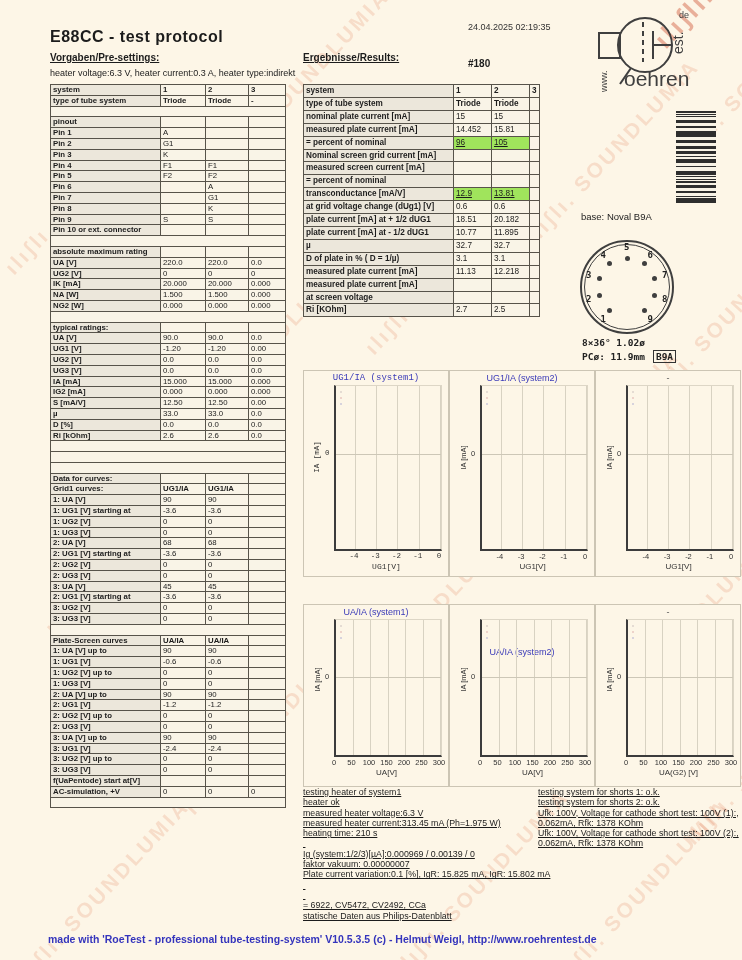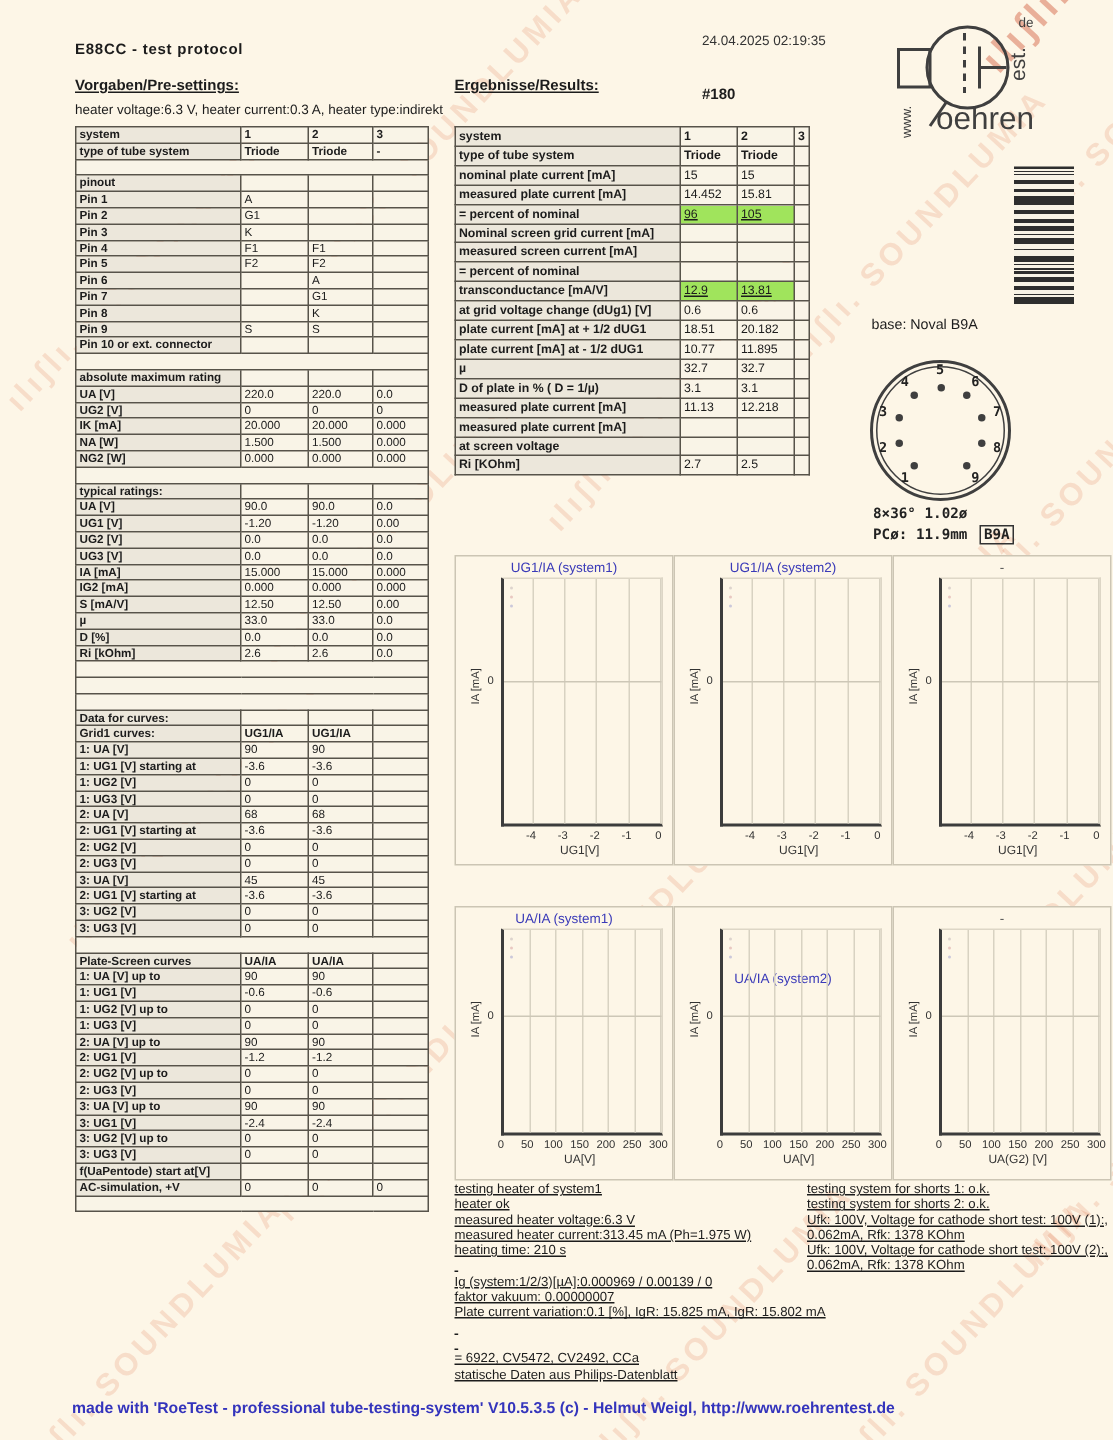--- a/index.html
+++ b/index.html
@@ -1,19 +1,19 @@
 <!DOCTYPE html>
 <html><head>
 <meta charset="utf-8">
 <style>
   html,body{margin:0;padding:0;background:#9a9a9a;}
   .page{position:relative;width:742px;height:960px;background:#fdf6e7;overflow:hidden;
         font-family:"Liberation Sans",sans-serif;color:#1c1c1c;}
   
-  .h-title{position:absolute;left:50px;top:28px;font-size:10px;font-weight:bold;letter-spacing:.5px;}
+  .h-title{position:absolute;left:50px;top:28px;font-size:16px;font-weight:bold;letter-spacing:.5px;}
   .h-date{position:absolute;left:468px;top:22px;font-size:9px;color:#333;}
   .h-serial{position:absolute;left:468px;top:58px;font-size:10px;font-weight:bold;}
   .h-sub{position:absolute;font-size:10px;font-weight:bold;text-decoration:underline;}
   .h-pre{left:50px;top:52px;}
   .h-res{left:303px;top:52px;}
   .h-heater{position:absolute;left:50px;top:68px;font-size:9px;}
   
   table.tbl{position:absolute;border-collapse:collapse;table-layout:fixed;border:1.5px solid #3c3a33;}
   table.tbl td{border:1px solid #57534a;padding:0 2px;overflow:hidden;white-space:nowrap;}
   table.t-left{left:50px;top:84px;}
@@ -644,21 +644,21 @@
       <div class="pin-dot" style="left: 61.5458px; top: 67.9615px;"></div>
       <div class="pin-num" style="left: 67.5114px; top: 74.3607px;">9</div>
     </div>
 
   <div class="dims dims1">8×36°  1.02ø</div>
   <div class="dims dims2">
     <span>PCø: 11.9mm</span><span class="b9a-box">B9A</span>
   </div>
 
   <div id="charts">
-      <div class="panel" style="left: 303px; top: 370px; width: 144px; height: 205px;">
+      <div class="panel" style="left: 303px; top: 370px; width: 144px; height: 205px; font-family: Liberation Mono, monospace;">
         <div class="chart-title" style="color: rgb(58, 58, 184);">UG1/IA (system1)</div>
         <div class="plot" style="left: 30px; top: 14px; width: 105px; height: 163px;">
           <div class="gl-v" style="left: 18.95px;"></div>
           <div class="gl-v" style="left: 40.2125px;"></div>
           <div class="gl-v" style="left: 61.475px;"></div>
           <div class="gl-v" style="left: 82.7375px;"></div>
           <div class="gl-v" style="left: 104px;"></div>
           <div class="gl-h" style="top: 68.46px;"></div>
           <div class="dot" style="left: 4px; top: 5px; background: rgb(194, 184, 184);"></div>
           <div class="dot" style="left: 4px; top: 11px; background: rgb(216, 162, 162);"></div>

